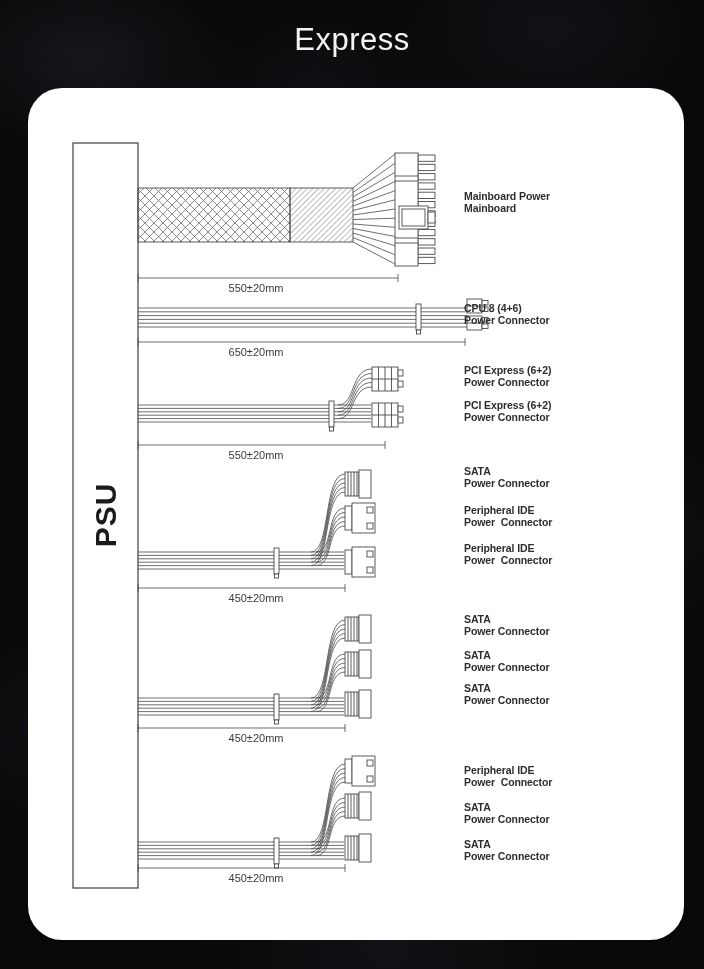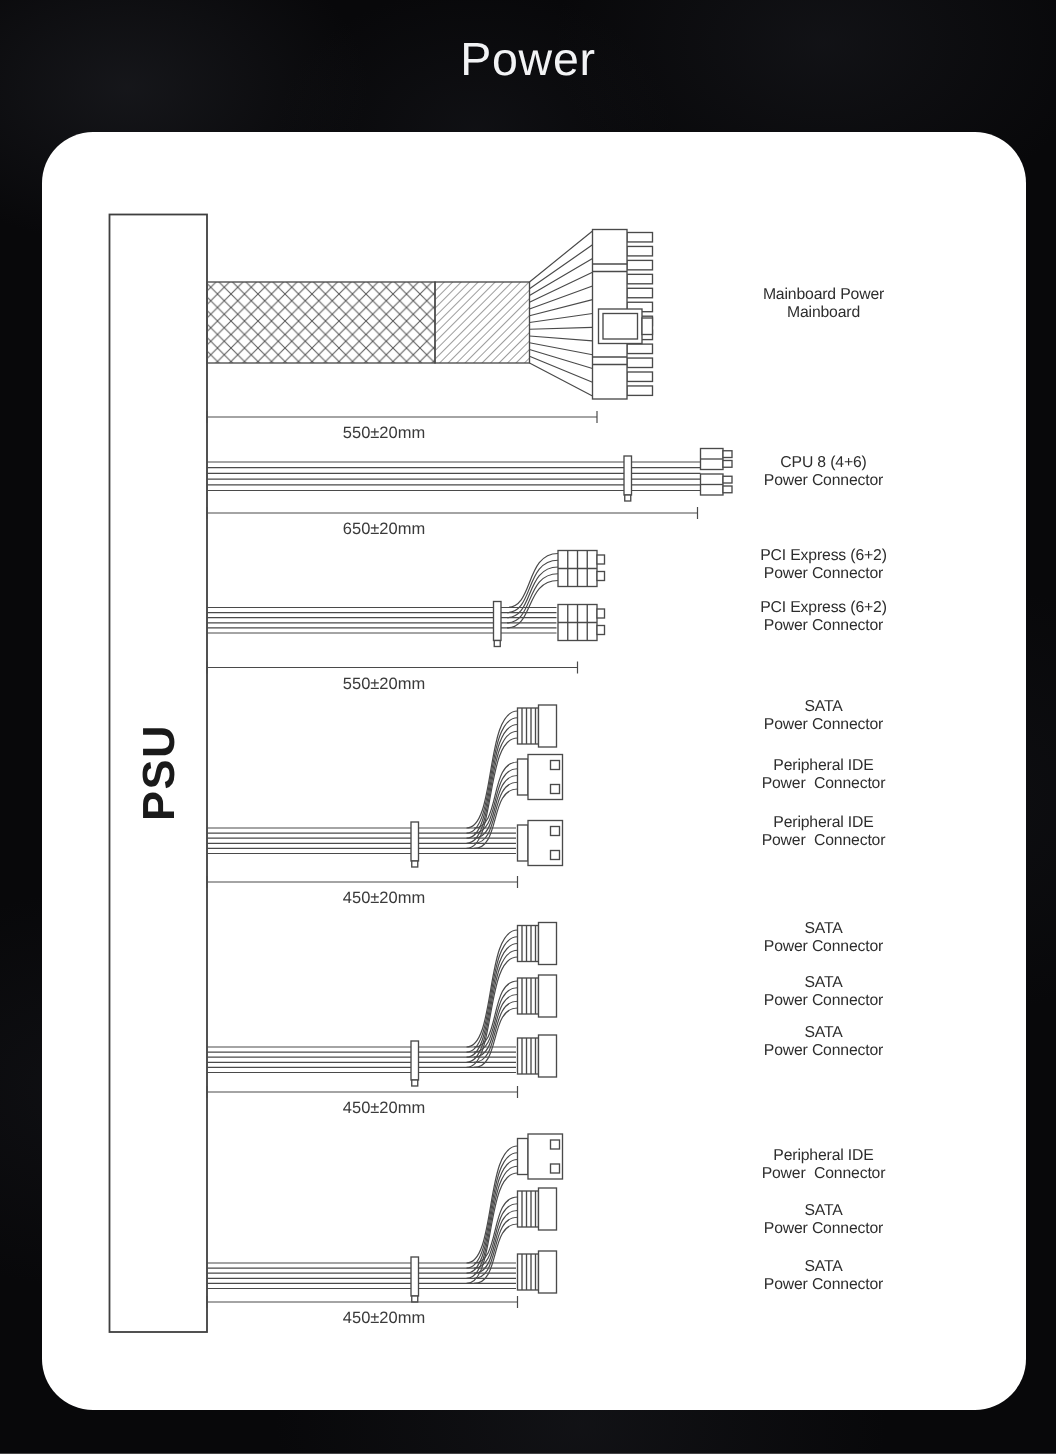--- a/index.html
+++ b/index.html
@@ -34,32 +34,32 @@
   .psu-text {
     font-size:30px; font-weight:700; fill:#1a1a1a; letter-spacing:1px;
     font-family:"Liberation Sans", sans-serif;
   }
   .dim-text {
     font-size:11px; fill:#3a3a3a;
     font-family:"Liberation Sans", sans-serif;
   }
   .clabel {
     position:absolute; right:50px; width:170px;
-    text-align:center;
-    font-size:10.5px; font-weight:400; color:#2d2d2d;
+    text-align:left;
+    font-size:10.5px; font-weight:700; color:#2d2d2d;
     line-height:11.5px; letter-spacing:-0.1px;
   }
   .clabel div { white-space:pre; }
 </style>
 </head>
 <body>
 
 <div class="stage">
 
-  <h1 class="page-title">Power</h1>
+  <h1 class="page-title">Express</h1>
 
   <div class="card">
 
     <svg width="656" height="852" viewBox="0 0 656 852">
       <defs>
         <pattern id="braid" width="9" height="9" patternUnits="userSpaceOnUse">
           <path d="M0,0 L9,9 M9,0 L0,9" stroke="#5a5a5a" stroke-width="0.7" fill="none"></path>
         </pattern>
         <pattern id="hatch" width="4" height="4" patternUnits="userSpaceOnUse" patternTransform="rotate(45)">
           <line x1="0" y1="0" x2="0" y2="4" stroke="#5a5a5a" stroke-width="0.8"></line>

